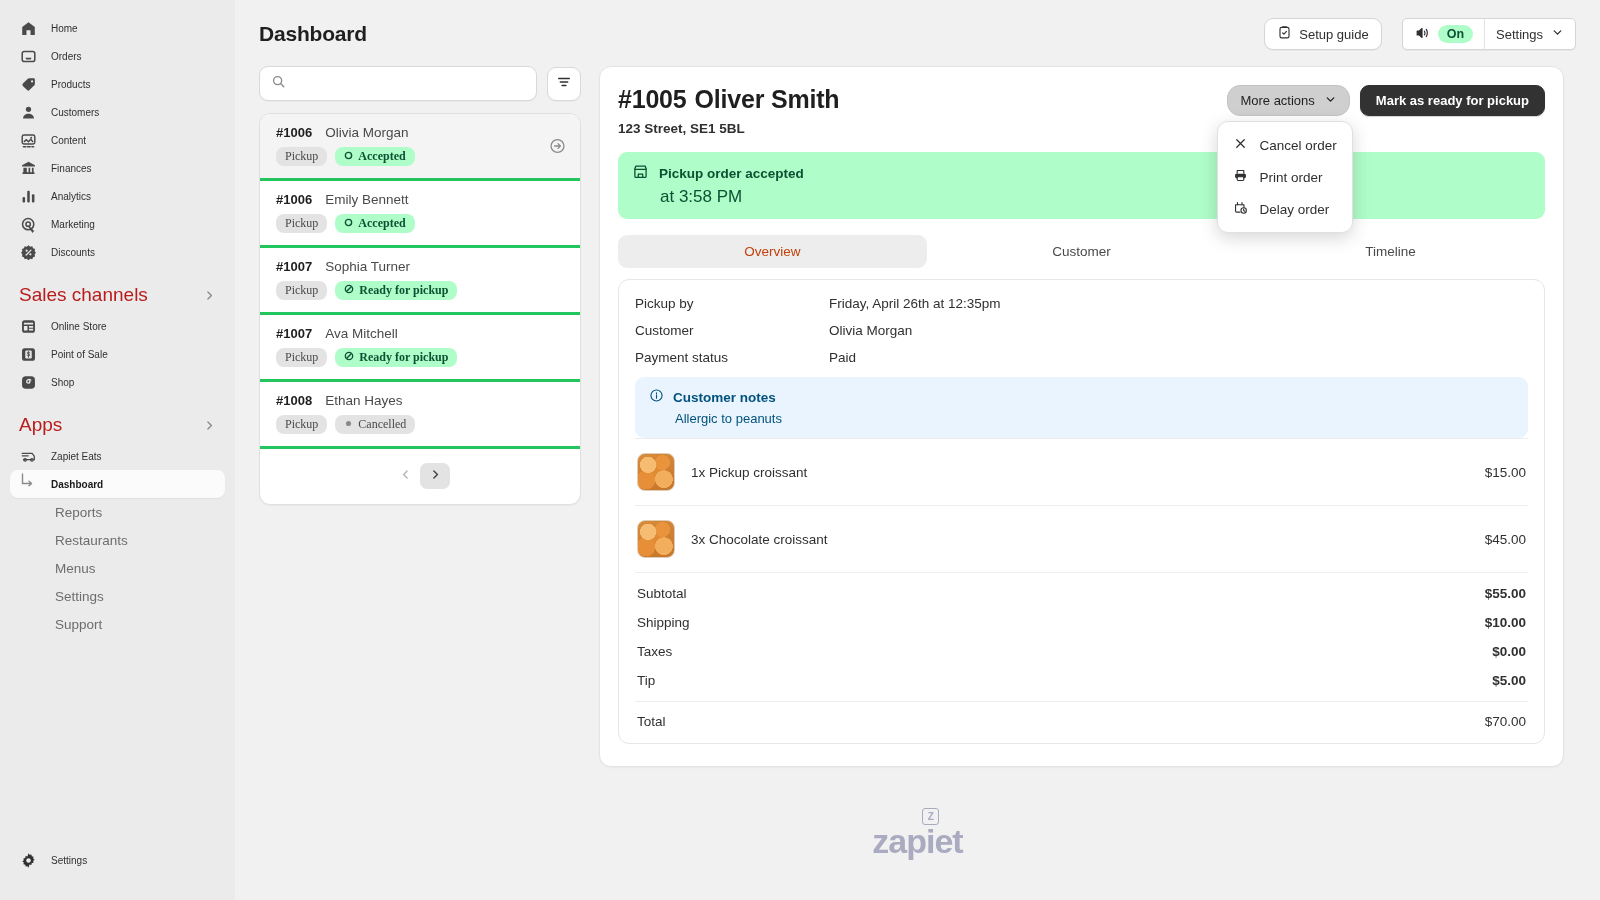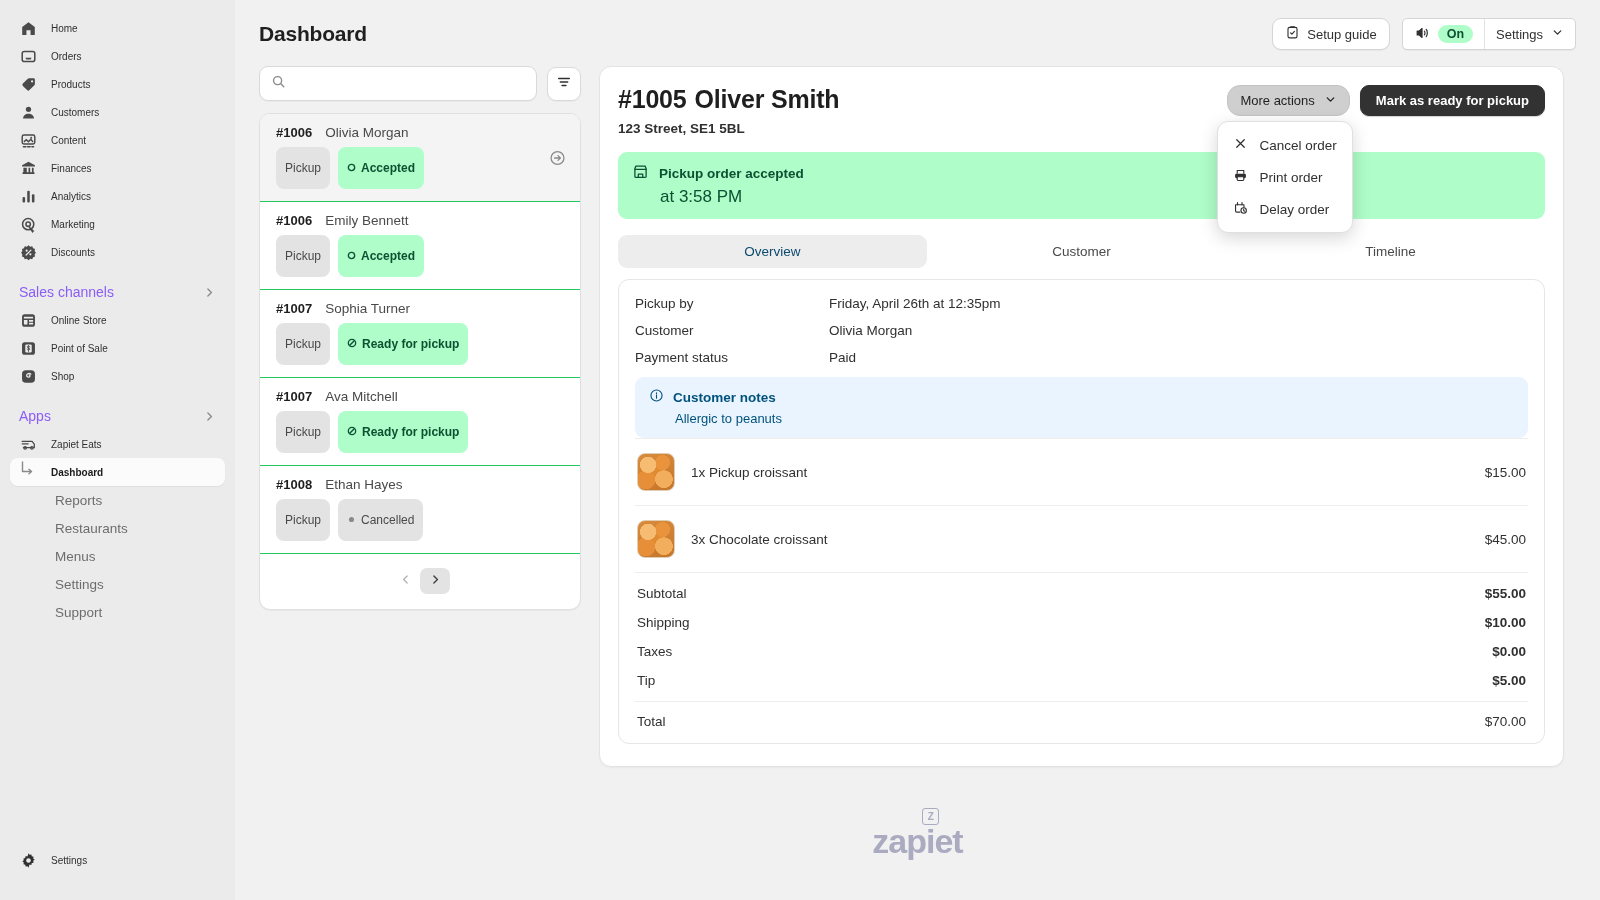--- a/index.html
+++ b/index.html
@@ -26,39 +26,39 @@
     height: 28px; margin: 0 10px 0 10px;
     padding: 0 8px; border-radius: 8px;
     font-size: 10px; color: #303030; cursor: pointer;
     white-space: nowrap;
   }
   .nav-item .ico { width: 20px; height: 20px; display: flex; align-items: center; justify-content: center; flex: 0 0 20px; }
   .nav-item .ico svg { display: block; }
   .section-head {
     display: flex; align-items: center; justify-content: space-between;
     margin: 18px 18px 6px 18px; padding: 0 1px;
-    font-size: 14px; color: #8b5cf6;
+    font-size: 19px; color: #b91c1c;
   }
   .section-head .chev { color: #8a8a8a; display:flex; }
   .nav-item.subtext { font-size: 13.5px; color: #6d6d6d; padding-left: 45px; height: 28px; }
   .nav-item.active {
     background: #fbfbfb; font-weight: 650; color: #1a1a1a;
     box-shadow: 0 1px 1px rgba(0,0,0,.05);
   }
   .subarrow { position: relative; width: 20px; height: 20px; flex: 0 0 20px; }
   .sidebar-bottom { margin-top: auto; padding-bottom: 26px; }
 
   
   .main { flex: 1; height: 900px; position: relative; overflow: hidden; }
   .topbar {
     display: flex; align-items: center; justify-content: space-between;
     padding: 18px 24px 6px 24px;
   }
   .page-title { font-size: 21px; font-weight: 700; color: #1f1f1f; letter-spacing: -0.2px; }
-  .top-actions { display: flex; align-items: center; gap: 12px; }
+  .top-actions { display: flex; align-items: center; gap: 20px; }
   .btn {
     display: inline-flex; align-items: center; gap: 7px;
     background: #fff; border: 1px solid #d5d5d5;
     border-radius: 9px; height: 32px; padding: 0 12px;
     font-size: 13px; color: #303030; cursor: pointer;
     box-shadow: 0 1px 0 rgba(0,0,0,.04);
     white-space: nowrap;
   }
   .seg {
     display: inline-flex; align-items: center;
@@ -93,33 +93,33 @@
   .filter-btn {
     width: 34px; height: 34px; background: #fff; border: 1px solid #d9d9d9;
     border-radius: 9px; display: flex; align-items: center; justify-content: center;
     cursor: pointer; box-shadow: 0 1px 0 rgba(0,0,0,.03);
   }
   .orders-card {
     background: #fff; border: 1px solid #e0e0e0; border-radius: 11px;
     overflow: hidden; box-shadow: 0 1px 1px rgba(0,0,0,.04);
   }
   .order-row {
-    padding: 11px 14px 12px 16px; border-bottom: 1px solid #22c55e;
+    padding: 11px 14px 12px 16px; border-bottom: 3px solid #22c55e;
     cursor: pointer; position: relative;
   }
   .order-row.selected { background: #f4f4f4; }
   .order-row:last-of-type { border-bottom: 1px solid #ededed; }
   .order-head { display: flex; align-items: center; gap: 13px; margin-bottom: 7px; }
   .order-num { font-size: 13px; font-weight: 700; color: #1f1f1f; }
   .order-name { font-size: 13.5px; color: #4a4a4a; }
   .badges { display: flex; align-items: center; gap: 8px; }
   .badge {
     display: inline-flex; align-items: center; gap: 5px;
-    font-size: 12px; border-radius: 8px; padding: 14px 9px;
-    background: #e3e3e3; color: #4a4a4a; white-space: nowrap;
+    font-size: 12px; border-radius: 8px; padding: 2px 9px;
+    background: #e3e3e3; color: #4a4a4a; white-space: nowrap; font-family: Liberation Serif, serif;
   }
   .badge.green { background: #affdc8; color: #0c5132; font-weight: 700; }
   .badge.grey { background: #e3e3e3; color: #4a4a4a; }
   .go-arrow {
     position: absolute; right: 14px; top: 50%; transform: translateY(-50%);
     color: #8a8a8a; cursor: pointer; display: flex;
   }
   .pager { display: flex; align-items: center; justify-content: center; gap: 0; padding: 14px 0 15px; }
   .pg-btn {
     width: 30px; height: 26px; display: flex; align-items: center; justify-content: center;
@@ -166,21 +166,21 @@
     padding: 11px 14px 12px 14px;
   }
   .banner-row { display: flex; align-items: center; gap: 10px; }
   .banner-title { font-size: 13.5px; font-weight: 700; color: #0c5132; }
   .banner-sub { font-size: 17px; color: #0c5132; margin-left: 28px; margin-top: 3px; }
   .tabs { display: flex; margin-top: 16px; }
   .tab {
     flex: 1; text-align: center; font-size: 13.5px; color: #4a4a4a;
     padding: 9px 0; border-radius: 9px; cursor: pointer;
   }
-  .tab.active { background: #ededed; color: #0c4a6e; }
+  .tab.active { background: #ededed; color: #c2410c; }
   .inner-card {
     margin-top: 11px; border: 1px solid #e6e6e6; border-radius: 11px;
     padding: 16px 16px 4px 16px;
   }
   .kv { display: flex; font-size: 13.5px; color: #303030; margin-bottom: 12px; }
   .kv .k { width: 194px; flex: 0 0 194px; }
   .kv .v { color: #303030; }
   .notes {
     background: #eaf4ff; border-radius: 9px; padding: 11px 14px 12px 14px;
     margin: 6px 0 0 0;

